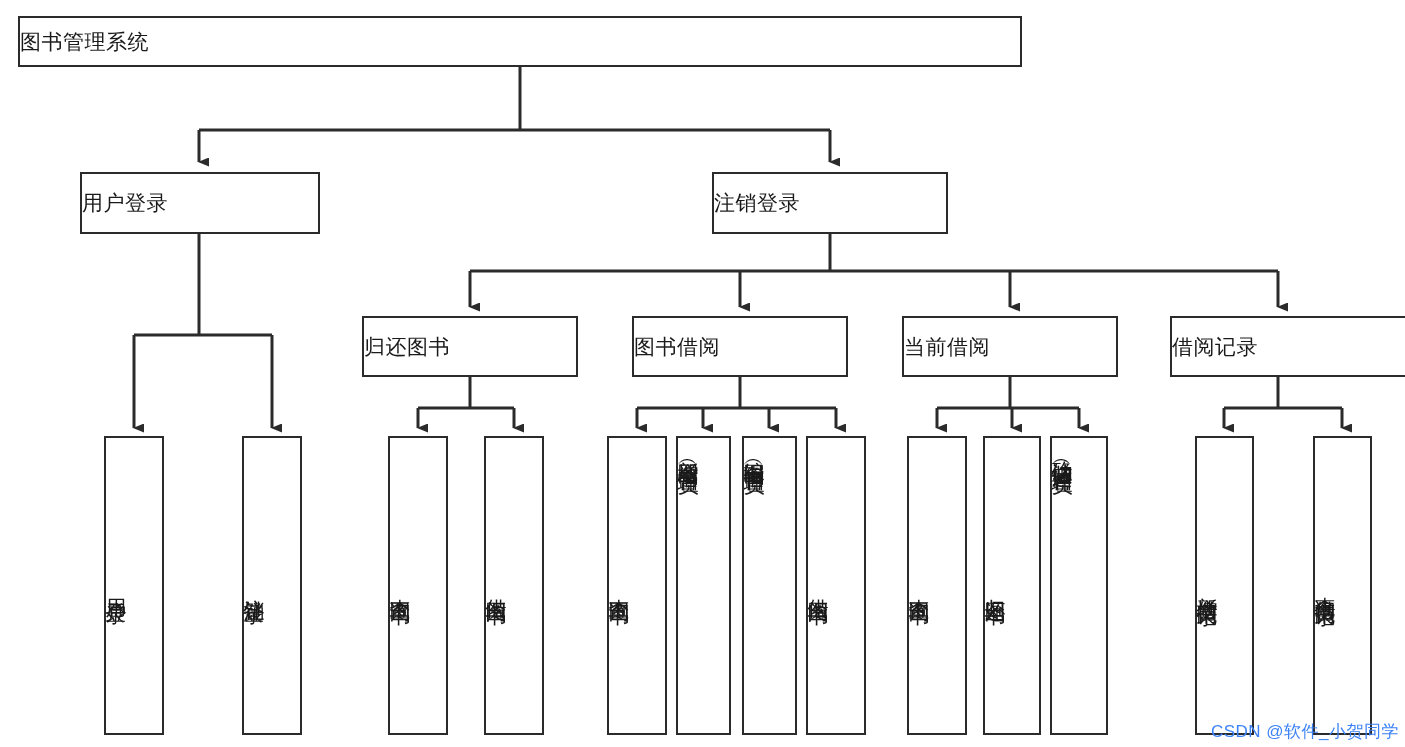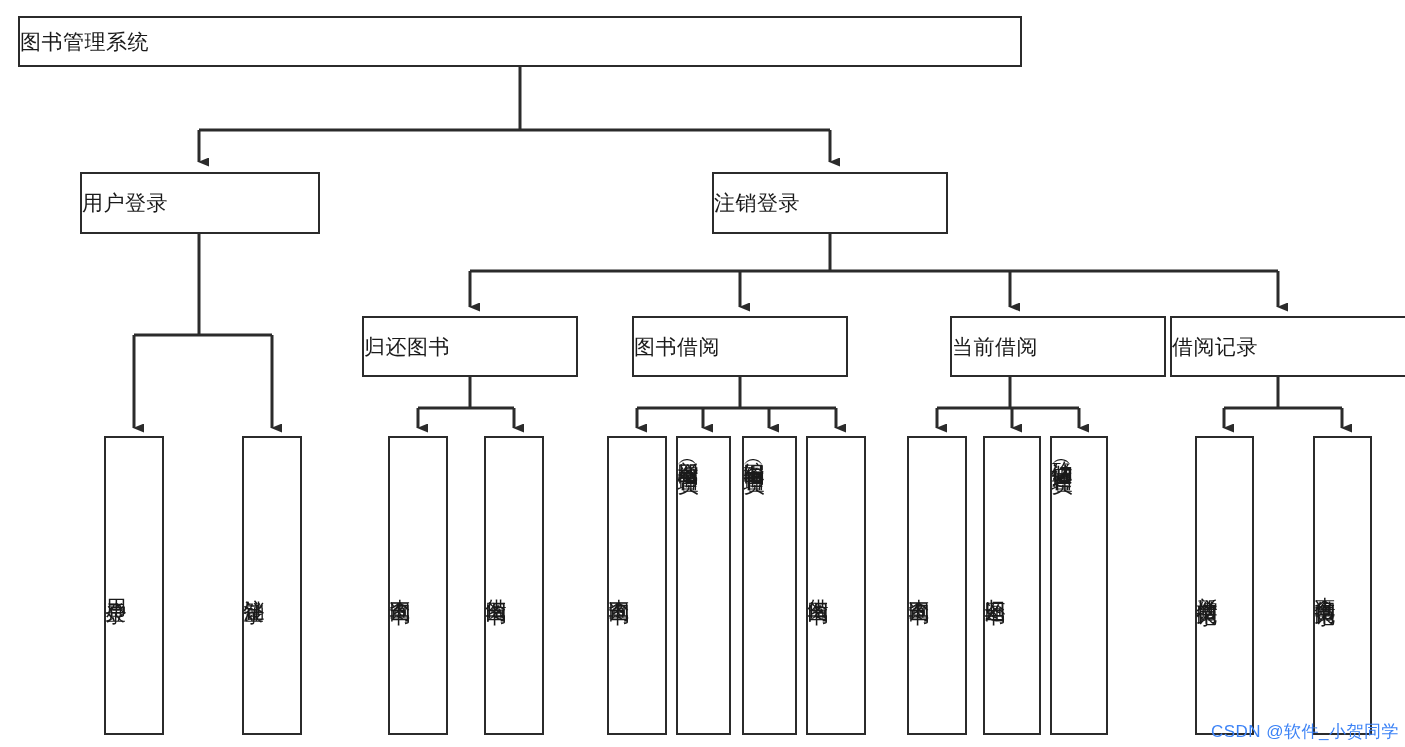--- a/index.html
+++ b/index.html
@@ -136,21 +136,21 @@
   <div class="node horiz" style="left:712px; top:172px; width:236px; height:62px;">
     <span class="label">注销登录</span>
   </div>
 
   <div class="node horiz" style="left:362px; top:316px; width:216px; height:61px;">
     <span class="label">归还图书</span>
   </div>
   <div class="node horiz" style="left:632px; top:316px; width:216px; height:61px;">
     <span class="label">图书借阅</span>
   </div>
-  <div class="node horiz" style="left:902px; top:316px; width:216px; height:61px;margin-left:48px;">
+  <div class="node horiz" style="left:902px; top:316px; width:216px; height:61px;">
     <span class="label">当前借阅</span>
   </div>
   <div class="node horiz" style="left:1170px; top:316px; width:257px; height:61px;">
     <span class="label">借阅记录</span>
   </div>
 
   <div class="node vert center" style="left:104px; top:436px; width:60px; height:299px;">
     <span class="label">用户登录</span>
   </div>
   <div class="node vert center" style="left:242px; top:436px; width:60px; height:299px;">

